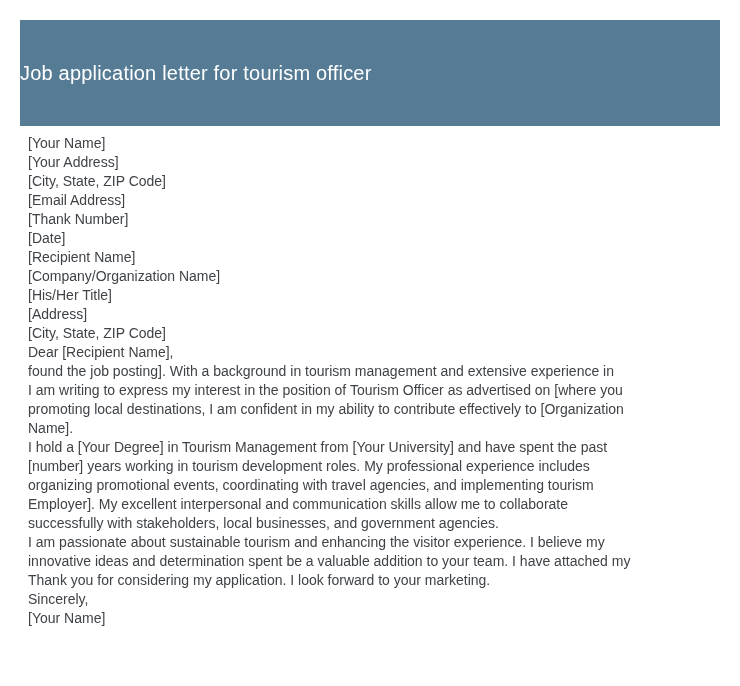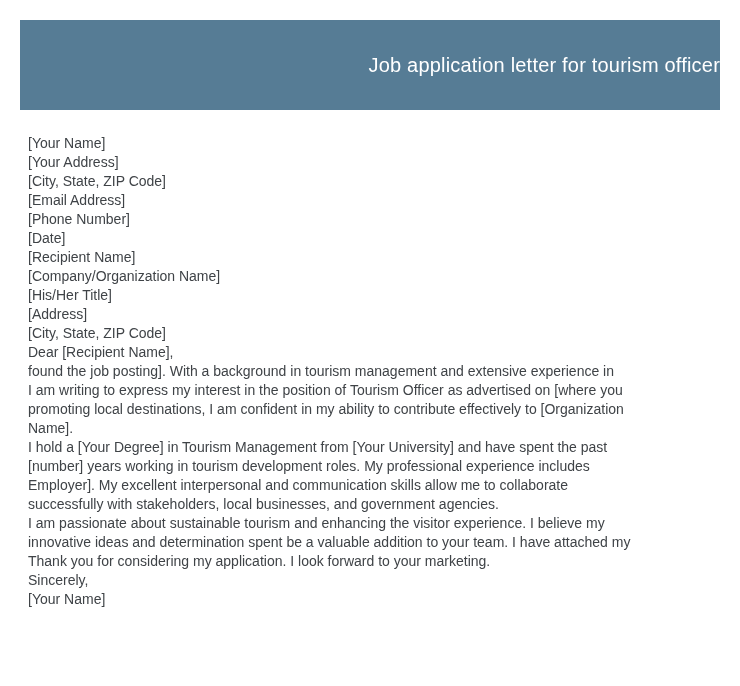--- a/index.html
+++ b/index.html
@@ -17,25 +17,25 @@
     position: relative;
     width: 740px;
     height: 686px;
     background: #ffffff;
   }
   .banner {
     position: absolute;
     left: 20px;
     top: 20px;
     width: 700px;
-    height: 90px;
+    height: 106px;
     background: #567c95; 
     display: flex;
     align-items: center;
-    justify-content: flex-end;
+    justify-content: flex-start;
   }
   .banner-title {
     margin: 0;
     font-size: 20px;
     font-weight: 400;
     letter-spacing: 0.2px;
     color: #ffffff; 
     font-family: "Liberation Sans", sans-serif;
   }
   .letter {
@@ -61,34 +61,35 @@
 
   <header class="banner" style="background-color: rgb(86, 124, 149);">
     <h1 class="banner-title" style="color: rgb(255, 255, 255);">Job application letter for tourism officer</h1>
   </header>
 
   <main class="letter" style="color: rgb(63, 67, 71);">
       <div class="line">[Your Name]</div>
       <div class="line">[Your Address]</div>
       <div class="line">[City, State, ZIP Code]</div>
       <div class="line">[Email Address]</div>
-      <div class="line">[Phone Number]</div>
+      <div class="line">[Thank Number]</div>
       <div class="line">[Date]</div>
       <div class="line">[Recipient Name]</div>
       <div class="line">[Company/Organization Name]</div>
       <div class="line">[His/Her Title]</div>
       <div class="line">[Address]</div>
       <div class="line">[City, State, ZIP Code]</div>
       <div class="line">Dear [Recipient Name],</div>
       <div class="line">found the job posting]. With a background in tourism management and extensive experience in</div>
       <div class="line">I am writing to express my interest in the position of Tourism Officer as advertised on [where you</div>
       <div class="line">promoting local destinations, I am confident in my ability to contribute effectively to [Organization</div>
       <div class="line">Name].</div>
       <div class="line">I hold a [Your Degree] in Tourism Management from [Your University] and have spent the past</div>
       <div class="line">[number] years working in tourism development roles. My professional experience includes</div>
+      <div class="line">organizing promotional events, coordinating with travel agencies, and implementing tourism</div>
       <div class="line">Employer]. My excellent interpersonal and communication skills allow me to collaborate</div>
       <div class="line">successfully with stakeholders, local businesses, and government agencies.</div>
       <div class="line">I am passionate about sustainable tourism and enhancing the visitor experience. I believe my</div>
       <div class="line">innovative ideas and determination spent be a valuable addition to your team. I have attached my</div>
       <div class="line">Thank you for considering my application. I look forward to your marketing.</div>
       <div class="line">Sincerely,</div>
       <div class="line">[Your Name]</div>
     </main>
 
 </div>

